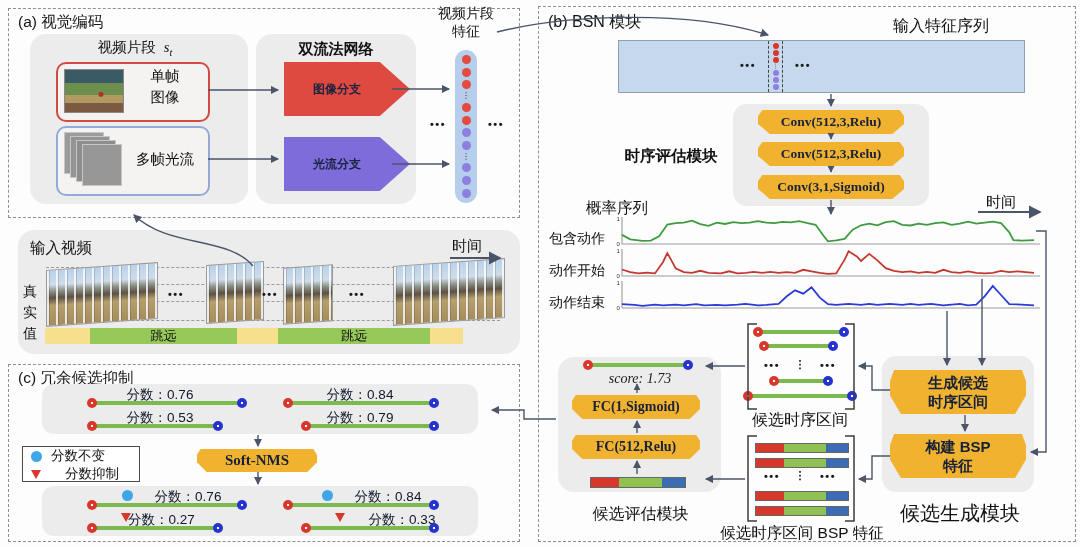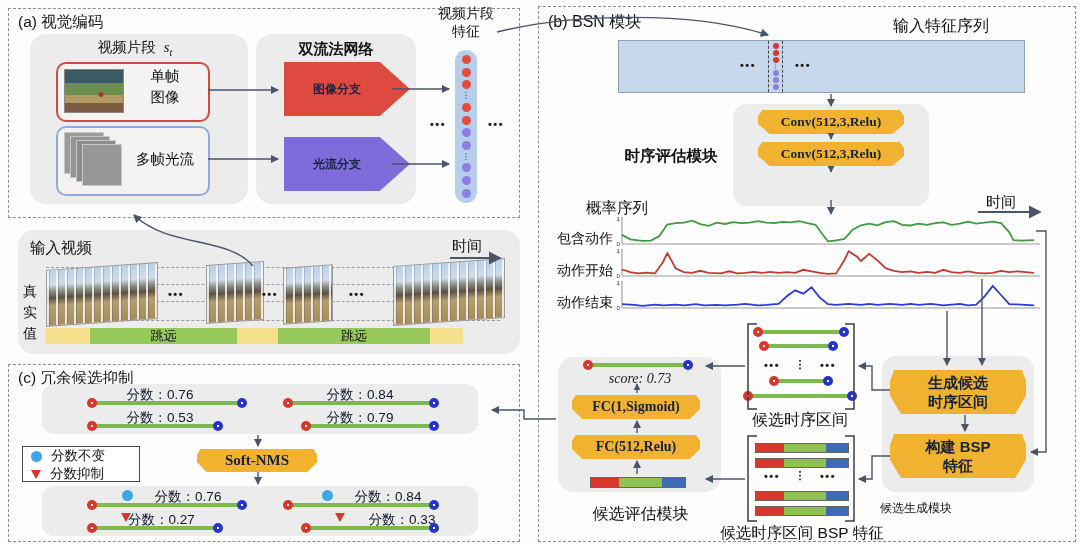--- a/index.html
+++ b/index.html
@@ -35,21 +35,21 @@
     repeating-linear-gradient(90deg,rgba(252,252,255,.8) 0 1.6px,rgba(30,30,30,.18) 1.6px 2.6px,rgba(255,255,255,0) 2.6px 9px),
     linear-gradient(180deg,#b9d2ea 0%,#cfdcea 26%,#8a8f84 38%,#5d5144 50%,#b59f6d 64%,#a58c5c 100%);
     border:0.5px solid #9a9a9a;transform:skewY(-4deg);}
   .gline{border-top:1.5px dashed #9a9a9a;}
   .conn{stroke:var(--c-arrow,#4a5568);stroke-width:1.4;fill:none;}
   .conn2{stroke:var(--c-arrow,#4a5568);stroke-width:2.2;fill:none;}
   .brk{stroke:#3c3c3c;stroke-width:1.5;fill:none;}
   #ah path,#ah2 path{fill:var(--c-arrow,#4a5568);}
   .curve-panel{position:absolute;left:616px;width:424px;height:30px;}
   .ax{font-size:6px;fill:#333;font-family:"Liberation Sans",sans-serif;}
-  .curve-label{position:absolute;left:542px;width:70px;text-align:center;font-size:14px;margin-left:8px;}
+  .curve-label{position:absolute;left:542px;width:70px;text-align:center;font-size:14px;}
   .yellowbox-cn{font-size:15px;font-weight:bold;color:#15203a;line-height:19px;}
 </style>
 </head>
 <body>
 
 <div id="canvas">
 
   <div class="abs dashed-box" style="left:8px;top:8px;width:510px;height:208px;"></div>
   <div class="abs title" style="left:18px;top:12px;">(a) 视觉编码</div>
 
@@ -155,21 +155,21 @@
   <div class="abs seg" style="left:306px;top:424px;width:128px;">
       <span class="ep el"></span>
       <span class="ep er"></span>
     </div>
 
   <div class="abs" style="left:22px;top:446px;width:118px;height:36px;background:#fff;border:1.5px solid #4a4a4a;font-size:13.5px;display:flex;flex-direction:column;justify-content:space-evenly;padding-left:8px;box-sizing:border-box;">
     <div style="display:flex;align-items:center;gap:9px;">
       <span class="kcirc"></span>
       <span>分数不变</span>
     </div>
-    <div style="display:flex;align-items:center;gap:9px;font-family:Liberation Mono, monospace;">
+    <div style="display:flex;align-items:center;gap:24px;font-family:Liberation Mono, monospace;">
       <span class="ktri"></span>
       <span>分数抑制</span>
     </div>
   </div>
   <div class="abs chamfer" style="left:197px;top:449px;width:120px;height:23px;font-size:15px;">
     <span>Soft-NMS</span>
   </div>
 
   <div class="abs gray" style="left:42px;top:486px;width:436px;height:50px;border-radius:12px;"></div>
   <span class="kcirc abs" style="left:122px;top:490px;"></span>
@@ -213,20 +213,23 @@
   </div>
   <div class="abs hd" style="left:733px;top:59px;width:30px;text-align:center;">•••</div>
   <div class="abs hd" style="left:788px;top:59px;width:30px;text-align:center;">•••</div>
 
   <div class="abs gray" style="left:733px;top:104px;width:196px;height:102px;border-radius:14px;"></div>
   <div class="abs chamfer" style="left:758px;top:110px;width:146px;height:24px;font-size:13.5px;">
     <span>Conv(512,3,Relu)</span>
   </div>
   <div class="abs chamfer" style="left:758px;top:142px;width:146px;height:24px;font-size:13.5px;">
     <span>Conv(512,3,Relu)</span>
+  </div>
+  <div class="abs chamfer" style="left:758px;top:175px;width:146px;height:24px;font-size:13.5px;">
+    <span>Conv(3,1,Sigmoid)</span>
   </div>
   <div class="abs" style="left:612px;top:146px;width:118px;text-align:center;font-size:15.5px;font-weight:bold;">时序评估模块</div>
 
   <div class="abs" style="left:586px;top:198px;font-size:15.5px;">概率序列</div>
   <div class="abs" style="left:986px;top:193px;font-size:15px;">时间</div>
 
   <div class="curve-label" style="top:230px;">包含动作</div>
   <div class="curve-label" style="top:262px;">动作开始</div>
   <div class="curve-label" style="top:294px;">动作结束</div>
 
@@ -258,21 +261,21 @@
       <div>生成候选</div>
       <div>时序区间</div>
     </div>
   </div>
   <div class="abs chamfer" style="left:890px;top:434px;width:136px;height:44px;">
     <div class="yellowbox-cn" style="font-family:'Liberation Sans',sans-serif;text-align:center;">
       <div>构建 BSP</div>
       <div>特征</div>
     </div>
   </div>
-  <div class="abs" style="left:880px;top:500px;width:160px;font-size:12px;">候选生成模块</div>
+  <div class="abs" style="left:880px;top:500px;width:160px;text-align:center;font-size:20px;">候选生成模块</div>
 
   <div class="abs seg" style="left:758px;top:330px;width:86px;">
       <span class="ep el"></span>
       <span class="ep er"></span>
     </div>
   <div class="abs seg" style="left:764px;top:344px;width:69px;">
       <span class="ep el"></span>
       <span class="ep er"></span>
     </div>
   <div class="abs" style="left:764px;top:358px;width:72px;display:flex;justify-content:space-between;align-items:center;">
@@ -299,21 +302,21 @@
   </div>
   <div class="abs tri3" style="left:755px;top:491px;width:92px;height:8px;"></div>
   <div class="abs tri3" style="left:755px;top:506px;width:92px;height:8px;"></div>
   <div class="abs" style="left:696px;top:523px;width:212px;text-align:center;font-size:15.5px;">候选时序区间 BSP 特征</div>
 
   <div class="abs gray" style="left:558px;top:357px;width:163px;height:135px;"></div>
   <div class="abs seg" style="left:588px;top:363px;width:100px;">
       <span class="ep el"></span>
       <span class="ep er"></span>
     </div>
-  <div class="abs" style="left:580px;top:371px;width:120px;text-align:center;font-size:14px;font-style:italic;font-family:'Liberation Serif',serif;color:#1a1a1a;">score: 0.73</div>
+  <div class="abs" style="left:580px;top:371px;width:120px;text-align:center;font-size:14px;font-style:italic;font-family:'Liberation Serif',serif;color:#1a1a1a;">score: 1.73</div>
   <div class="abs chamfer" style="left:572px;top:395px;width:128px;height:24px;font-size:14px;">
     <span>FC(1,Sigmoid)</span>
   </div>
   <div class="abs chamfer" style="left:572px;top:435px;width:128px;height:24px;font-size:14px;">
     <span>FC(512,Relu)</span>
   </div>
   <div class="abs tri3" style="left:590px;top:477px;width:94px;height:9px;"></div>
   <div class="abs" style="left:568px;top:504px;width:145px;text-align:center;font-size:16px;">候选评估模块</div>
 
   <svg class="abs" width="1080" height="547" style="left:0;top:0;pointer-events:none;" viewBox="0 0 1080 547">

